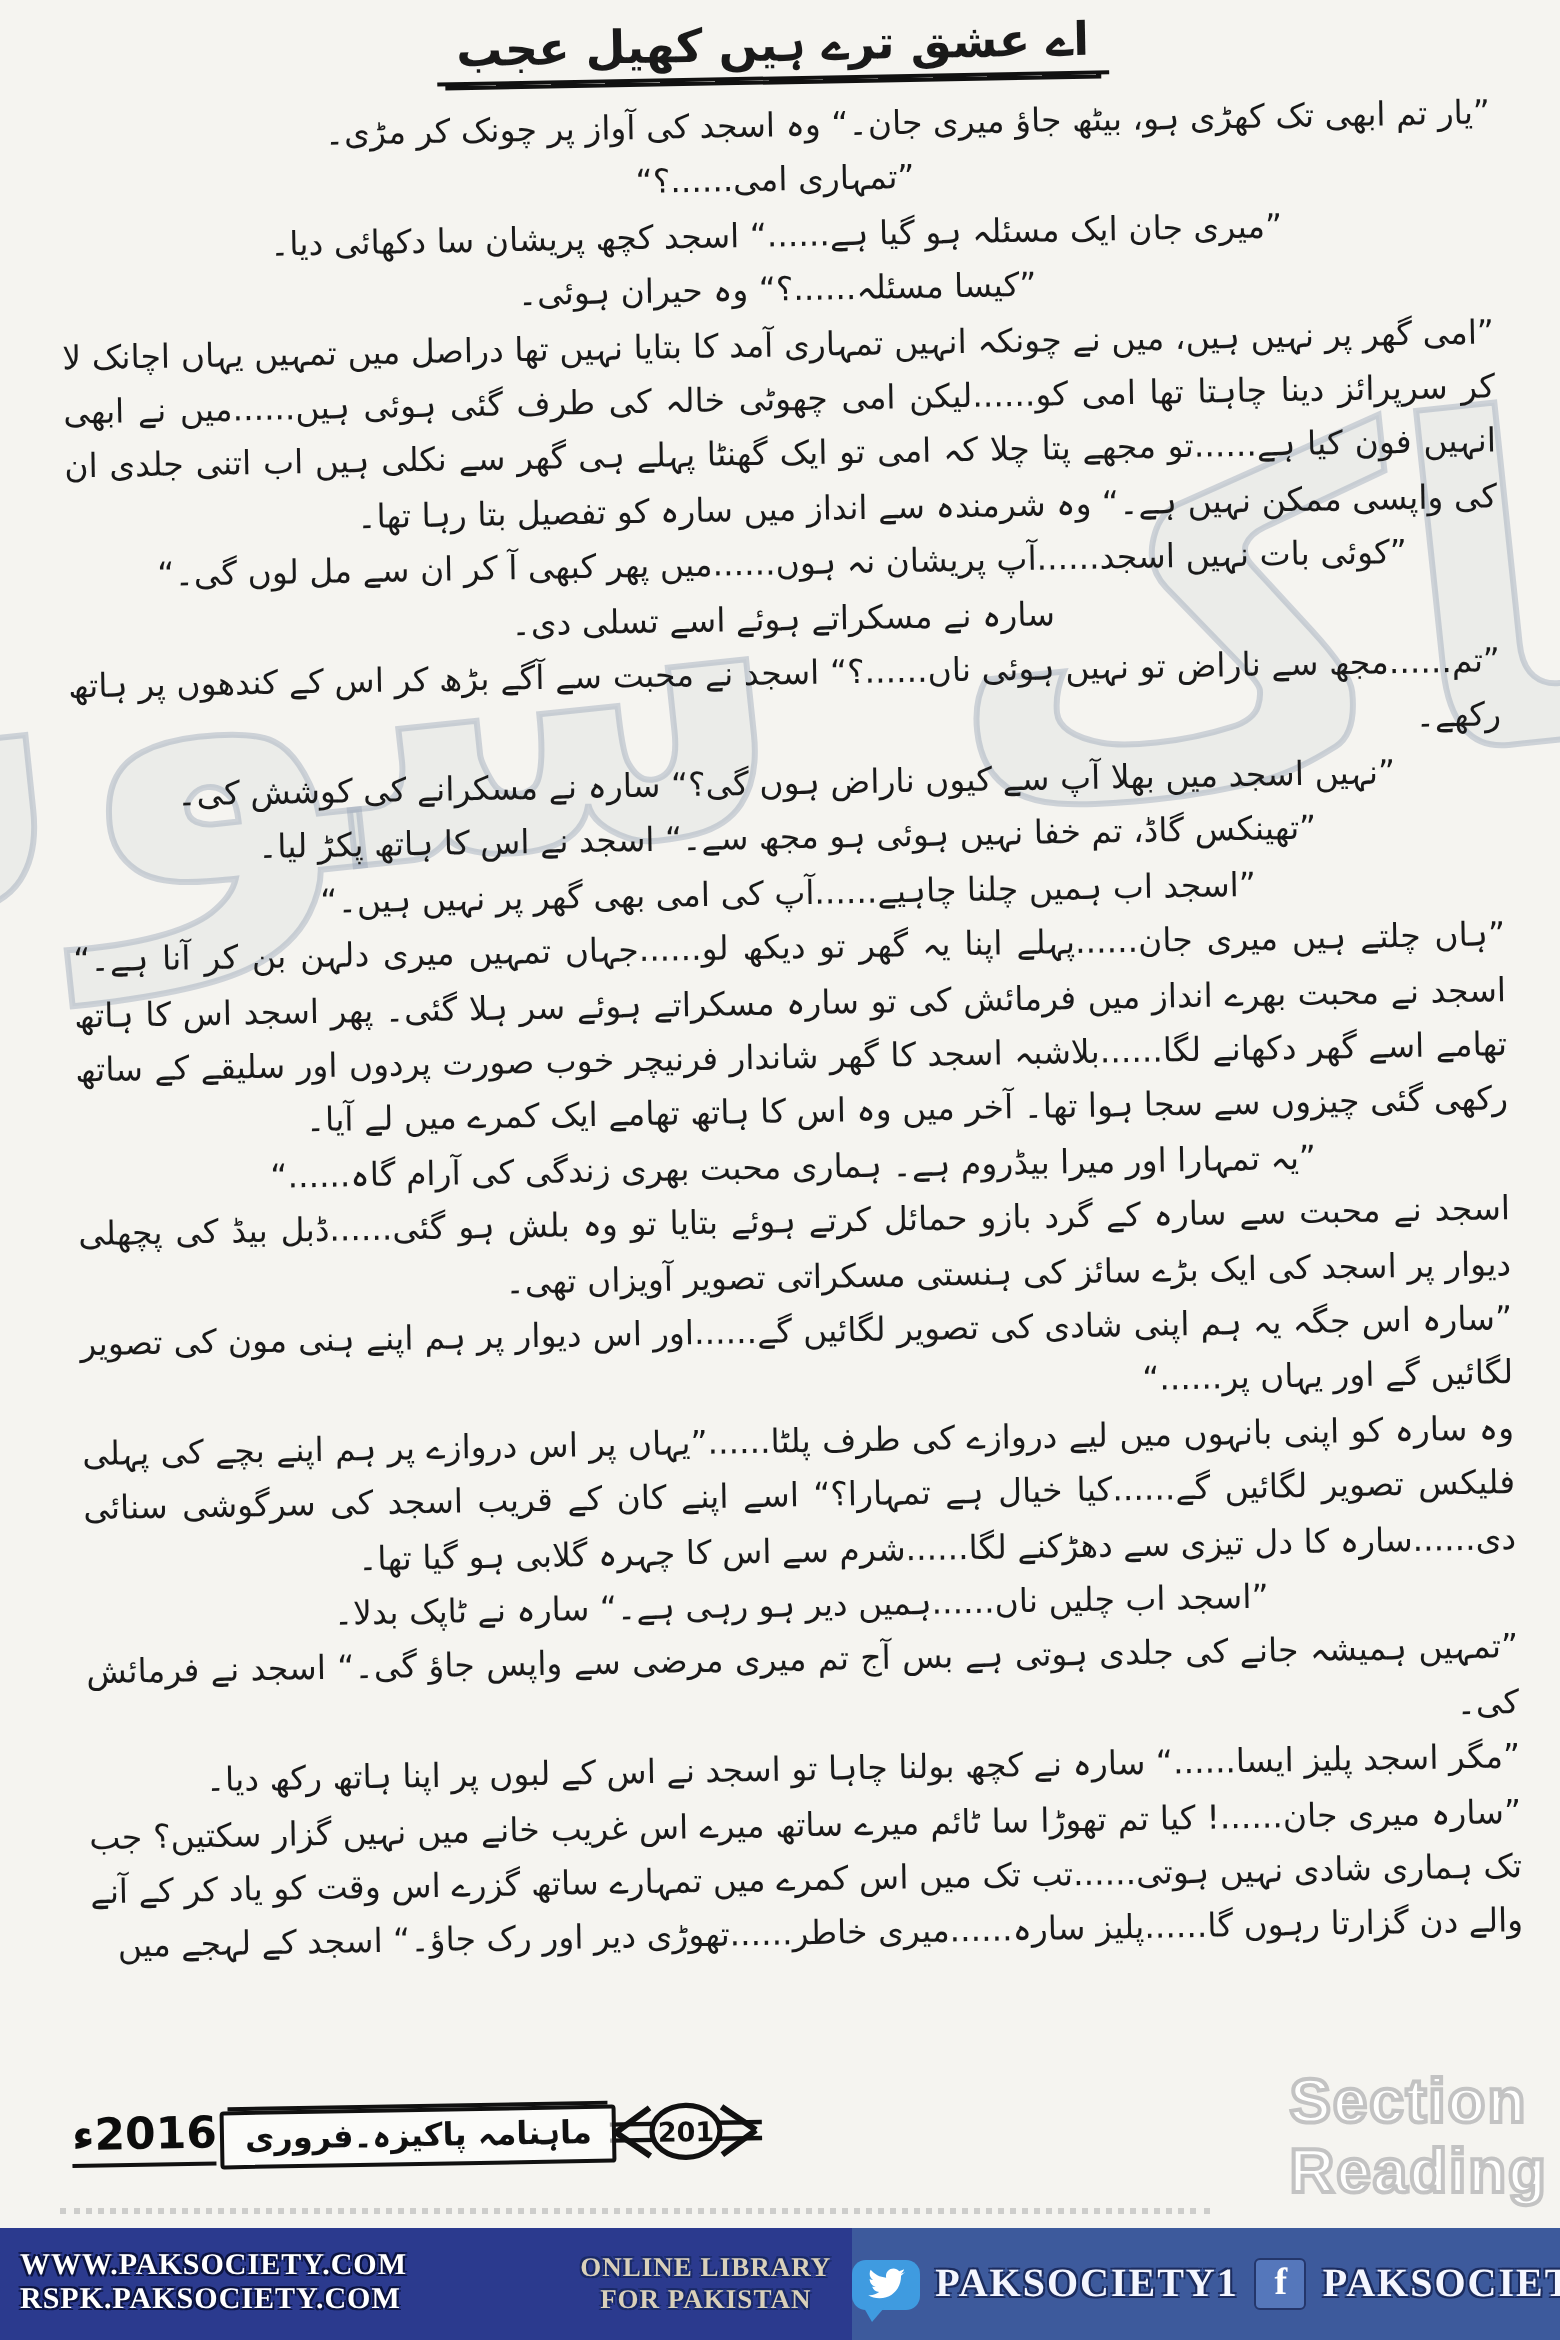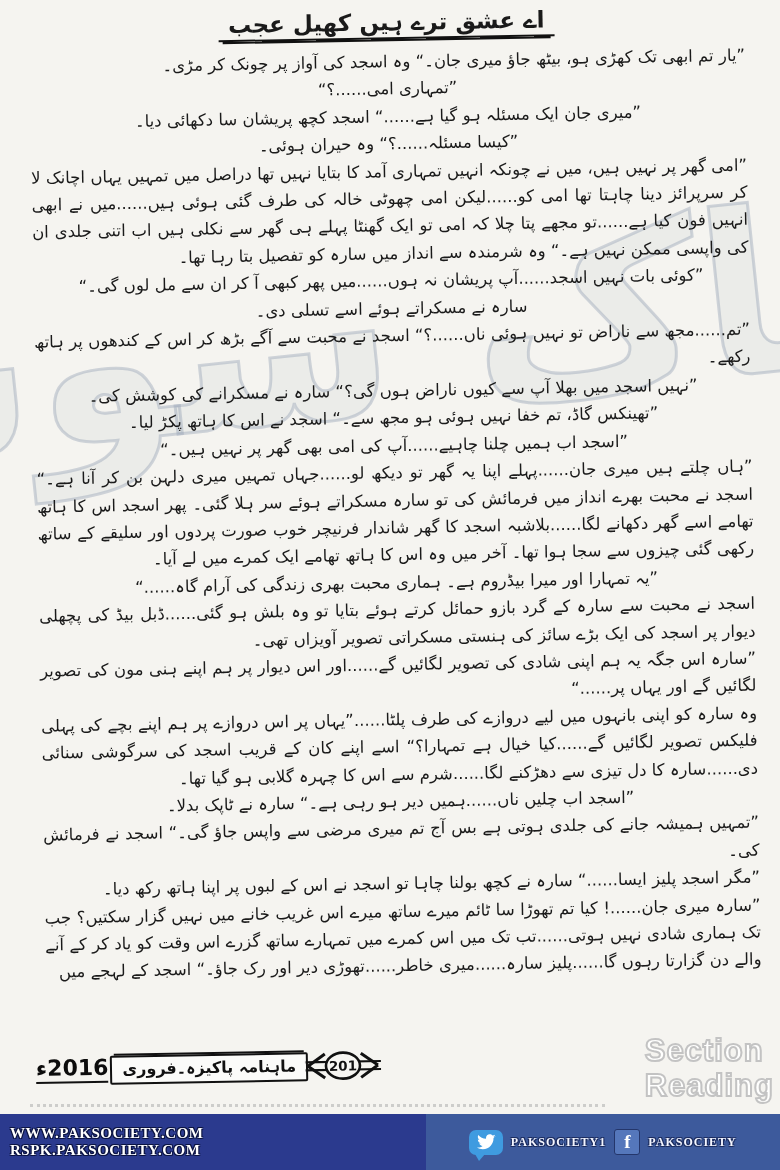--- a/index.html
+++ b/index.html
@@ -42,21 +42,21 @@
     font-family:"Liberation Serif",serif;}
   .f-left{flex:0 0 52%;background:var(--footer_left_bg,#2b3a8e);display:flex;
     align-items:center;justify-content:space-between;padding:0 10px;}
   .urls div{font-size:15px;font-weight:bold;letter-spacing:.5px;color:#fff;line-height:17px;
     text-shadow:-1px -1px 0 #0c1440,1px -1px 0 #0c1440,-1px 1px 0 #0c1440,1px 1px 0 #0c1440;}
   .library div{font-size:13.5px;font-weight:bold;letter-spacing:.5px;line-height:16px;
     color:var(--tagline_color,#d9d0ba);text-align:center;
     text-shadow:-1px -1px 0 #1a2a66,1px -1px 0 #1a2a66,-1px 1px 0 #1a2a66,1px 1px 0 #1a2a66;}
   .f-right{flex:1;background:var(--footer_right_bg,#3d5a9c);display:flex;align-items:center;
     justify-content:center;gap:8px;}
-  .handle{font-size:12px;font-weight:bold;letter-spacing:1px;color:#f4f6ff;
+  .handle{font-size:20px;font-weight:bold;letter-spacing:1px;color:#f4f6ff;
     text-shadow:-1px -1px 0 #1c2c5e,1px -1px 0 #1c2c5e,-1px 1px 0 #1c2c5e,1px 1px 0 #1c2c5e;}
   .tw-bubble{position:relative;width:34px;height:25px;background:var(--twitter_bubble,#3f9be0);
     border-radius:7px;display:flex;align-items:center;justify-content:center;flex:0 0 auto;}
   .tw-bubble::after{content:"";position:absolute;left:6px;bottom:-6px;width:0;height:0;
     border-left:4px solid transparent;border-right:6px solid transparent;
     border-top:7px solid var(--twitter_bubble,#3f9be0);}
   .fb-tile{width:24px;height:24px;background:var(--facebook_tile,#5577bb);border:1px solid #24366b;
     border-radius:3px;color:#fff;font-weight:bold;font-size:19px;line-height:23px;
     text-align:center;font-family:"Liberation Serif",serif;flex:0 0 auto;}
 </style>
@@ -117,20 +117,24 @@
   </div>
 
   <div class="scan-edge"></div>
 
   <div class="footer">
     <div class="f-left">
       <div class="urls">
         <div>WWW.PAKSOCIETY.COM</div>
         <div>RSPK.PAKSOCIETY.COM</div>
       </div>
+      <div class="library">
+        <div>ONLINE LIBRARY</div>
+        <div>FOR PAKISTAN</div>
+      </div>
     </div>
     <div class="f-right">
       <span class="tw-bubble">
         <svg width="20" height="17" viewBox="0 0 24 20" fill="#ffffff">
           <path d="M23.6 2.4c-.9.4-1.8.7-2.7.8 1-.6 1.7-1.5 2-2.6-.9.5-1.9.9-3 1.1C19 .7 17.8.1 16.5.1c-2.5 0-4.5 2-4.5 4.5 0 .4 0 .7.1 1-3.8-.2-7.1-2-9.3-4.7-.4.7-.6 1.5-.6 2.3 0 1.6.8 2.9 2 3.8-.7 0-1.4-.2-2-.6v.1c0 2.2 1.5 4 3.6 4.4-.4.1-.8.2-1.2.2-.3 0-.6 0-.9-.1.6 1.8 2.2 3.1 4.2 3.2-1.5 1.2-3.5 1.9-5.6 1.9-.4 0-.7 0-1.1-.1 2 1.3 4.4 2 6.9 2 8.3 0 12.9-6.9 12.9-12.9v-.6c.9-.6 1.6-1.4 2.2-2.3z"></path>
         </svg>
       </span>
       <span class="handle">PAKSOCIETY1</span>
       <span class="fb-tile">f</span>
       <span class="handle">PAKSOCIETY</span>

